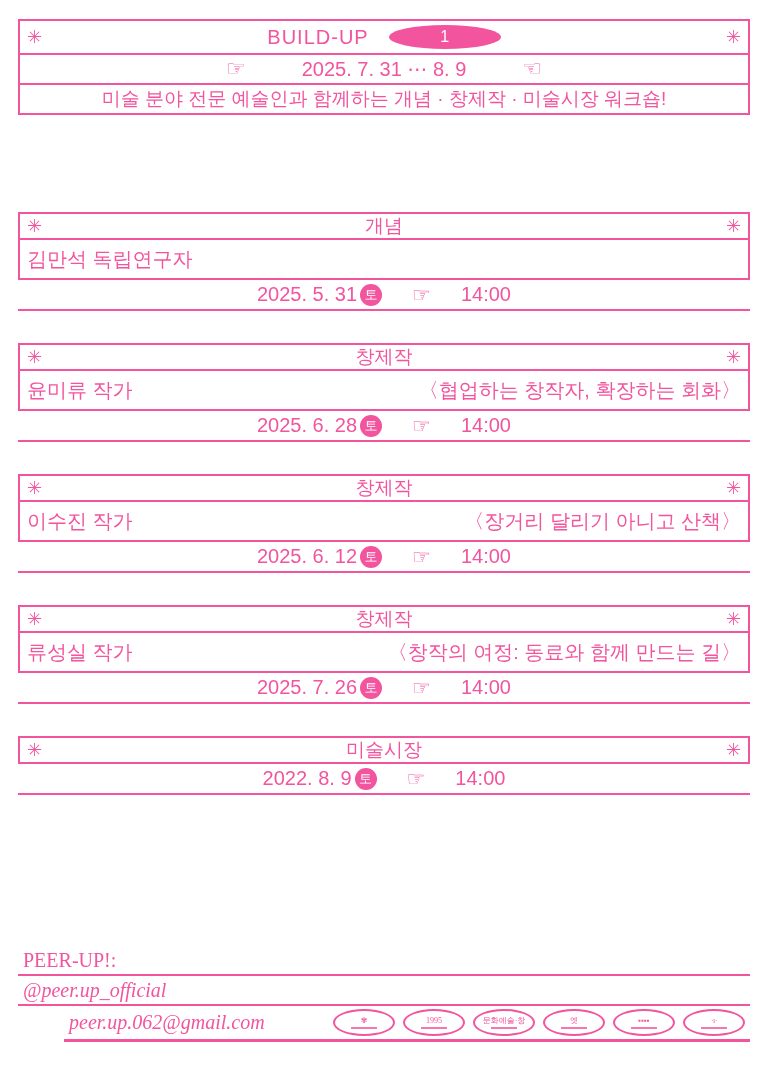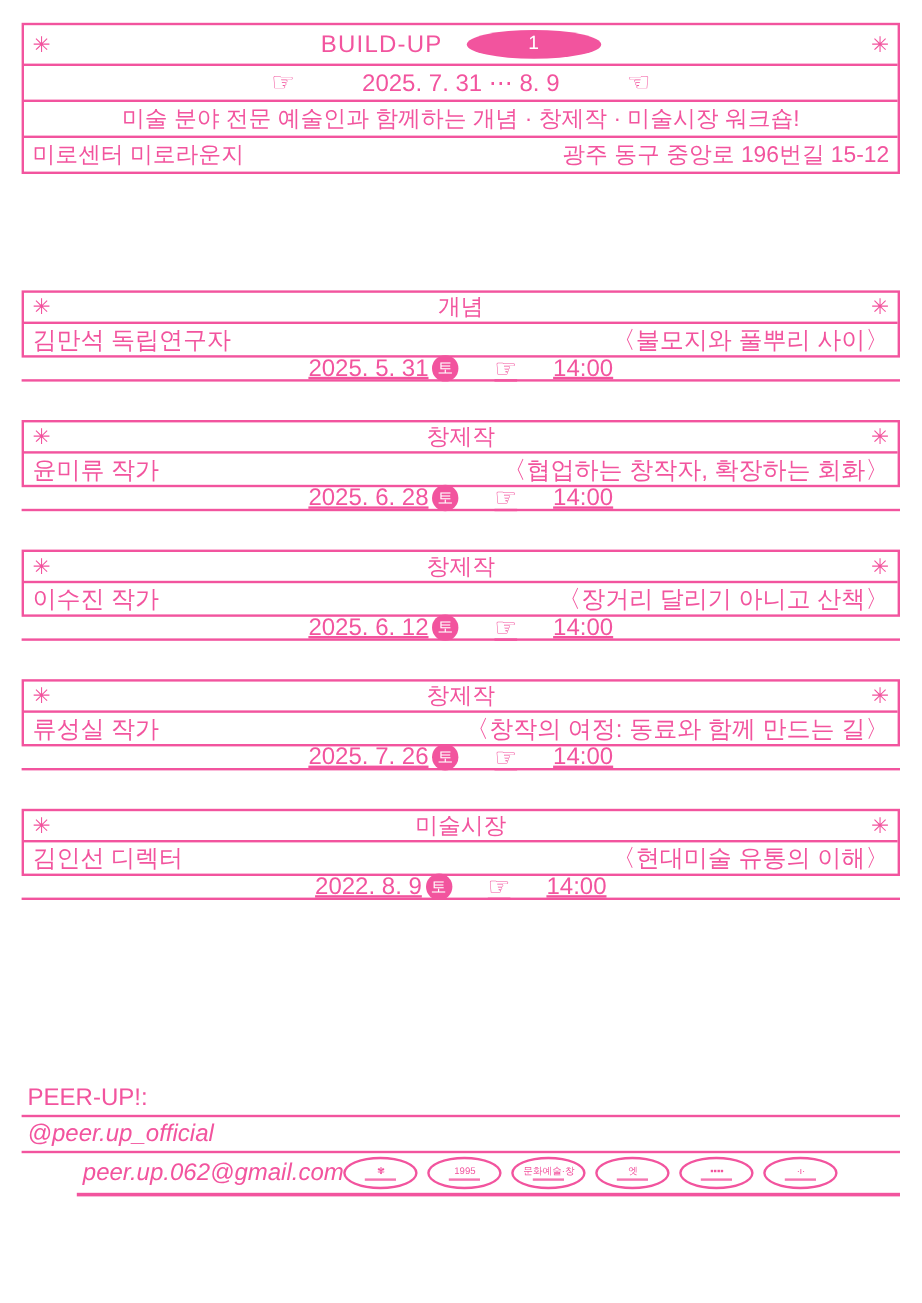--- a/index.html
+++ b/index.html
@@ -47,45 +47,44 @@
   
   .event{ margin-top:32px; }
   .event.first{ margin-top:97px; }
   .event-box{ border:2px solid var(--pink); }
   .event-head{
     display:flex; align-items:center;
     height:24px; padding:0 7px; font-size:19px;
   }
   .event-sub{
     display:flex; align-items:center; justify-content:space-between;
-    height:28px; padding:0 7px; font-size:20px;
+    height:40px; padding:0 7px; font-size:20px;
     border-top:2px solid var(--pink);
     white-space:nowrap;
   }
   .event-dateline{
     display:flex; align-items:center; justify-content:center;
-    height:20px; font-size:20px;
+    height:31px; font-size:20px;
     border-bottom:2px solid var(--pink);
     white-space:nowrap;
-    text-decoration:underline;
   }
   .day-badge{
     width:22px; height:22px; margin-left:3px;
     background:var(--pink); color:var(--white);
     border-radius:50%;
     display:flex; align-items:center; justify-content:center;
     font-size:13px; flex:0 0 auto;
   }
   .dateline-hand{ margin:0 30px; font-size:21px; }
 
   
   .footer{ margin-top:154px; }
   .frow{
-    display:flex; align-items:center; justify-content:flex-start;
-    font-size:20px; white-space:nowrap;
+    display:flex; align-items:center; justify-content:space-between;
+    font-size:20px; white-space:nowrap;font-family:Liberation Serif, serif;
   }
   .frow1{ height:27px; border-bottom:2px solid var(--pink); padding:0 5px 2px 5px;}
   .frow2{ height:30px; border-bottom:2px solid var(--pink); font-style:italic; padding:4px 5px;}
   .frow3{ height:36px; border-bottom:3px solid var(--pink); padding:0 5px;margin-left:46px;}
   .email{ font-style:italic; }
   .logo-strip{ display:flex; gap:8px; align-items:center; }
   .logo{
     width:62px; height:27px;
     border:2px solid var(--pink);
     border-radius:50%;
@@ -110,36 +109,31 @@
       <span class="star">✳︎</span>
     </div>
     <div class="hrow daterange">
       <span class="hand">☞</span>
       <span>2025. 7. 31 ⋯ 8. 9</span>
       <span class="hand">☜</span>
     </div>
     <div class="hrow tagline-row">
       <span>미술 분야 전문 예술인과 함께하는 개념 · 창제작 · 미술시장 워크숍!</span>
     </div>
-    <div class="hrow venue-row">
-      <span>미로센터 미로라운지</span>
-      <span>광주 동구 중앙로 196번길 15-12</span>
-    </div>
   </div>
 
   <div class="event first">
     <div class="event-box">
       <div class="event-head">
         <span class="star">✳︎</span>
         <span class="hcenter">개념</span>
         <span class="star">✳︎</span>
       </div>
       <div class="event-sub">
         <span>김만석 독립연구자</span>
-        <span>〈불모지와 풀뿌리 사이〉</span>
       </div>
     </div>
     <div class="event-dateline">
       <span>2025. 5. 31</span>
       <span class="day-badge">토</span>
       <span class="hand dateline-hand">☞</span>
       <span>14:00</span>
     </div>
   </div>
 
@@ -202,24 +196,20 @@
       <span>14:00</span>
     </div>
   </div>
 
   <div class="event">
     <div class="event-box">
       <div class="event-head">
         <span class="star">✳︎</span>
         <span class="hcenter">미술시장</span>
         <span class="star">✳︎</span>
-      </div>
-      <div class="event-sub">
-        <span>김인선 디렉터</span>
-        <span>〈현대미술 유통의 이해〉</span>
       </div>
     </div>
     <div class="event-dateline">
       <span>2022. 8. 9</span>
       <span class="day-badge">토</span>
       <span class="hand dateline-hand">☞</span>
       <span>14:00</span>
     </div>
   </div>
 

